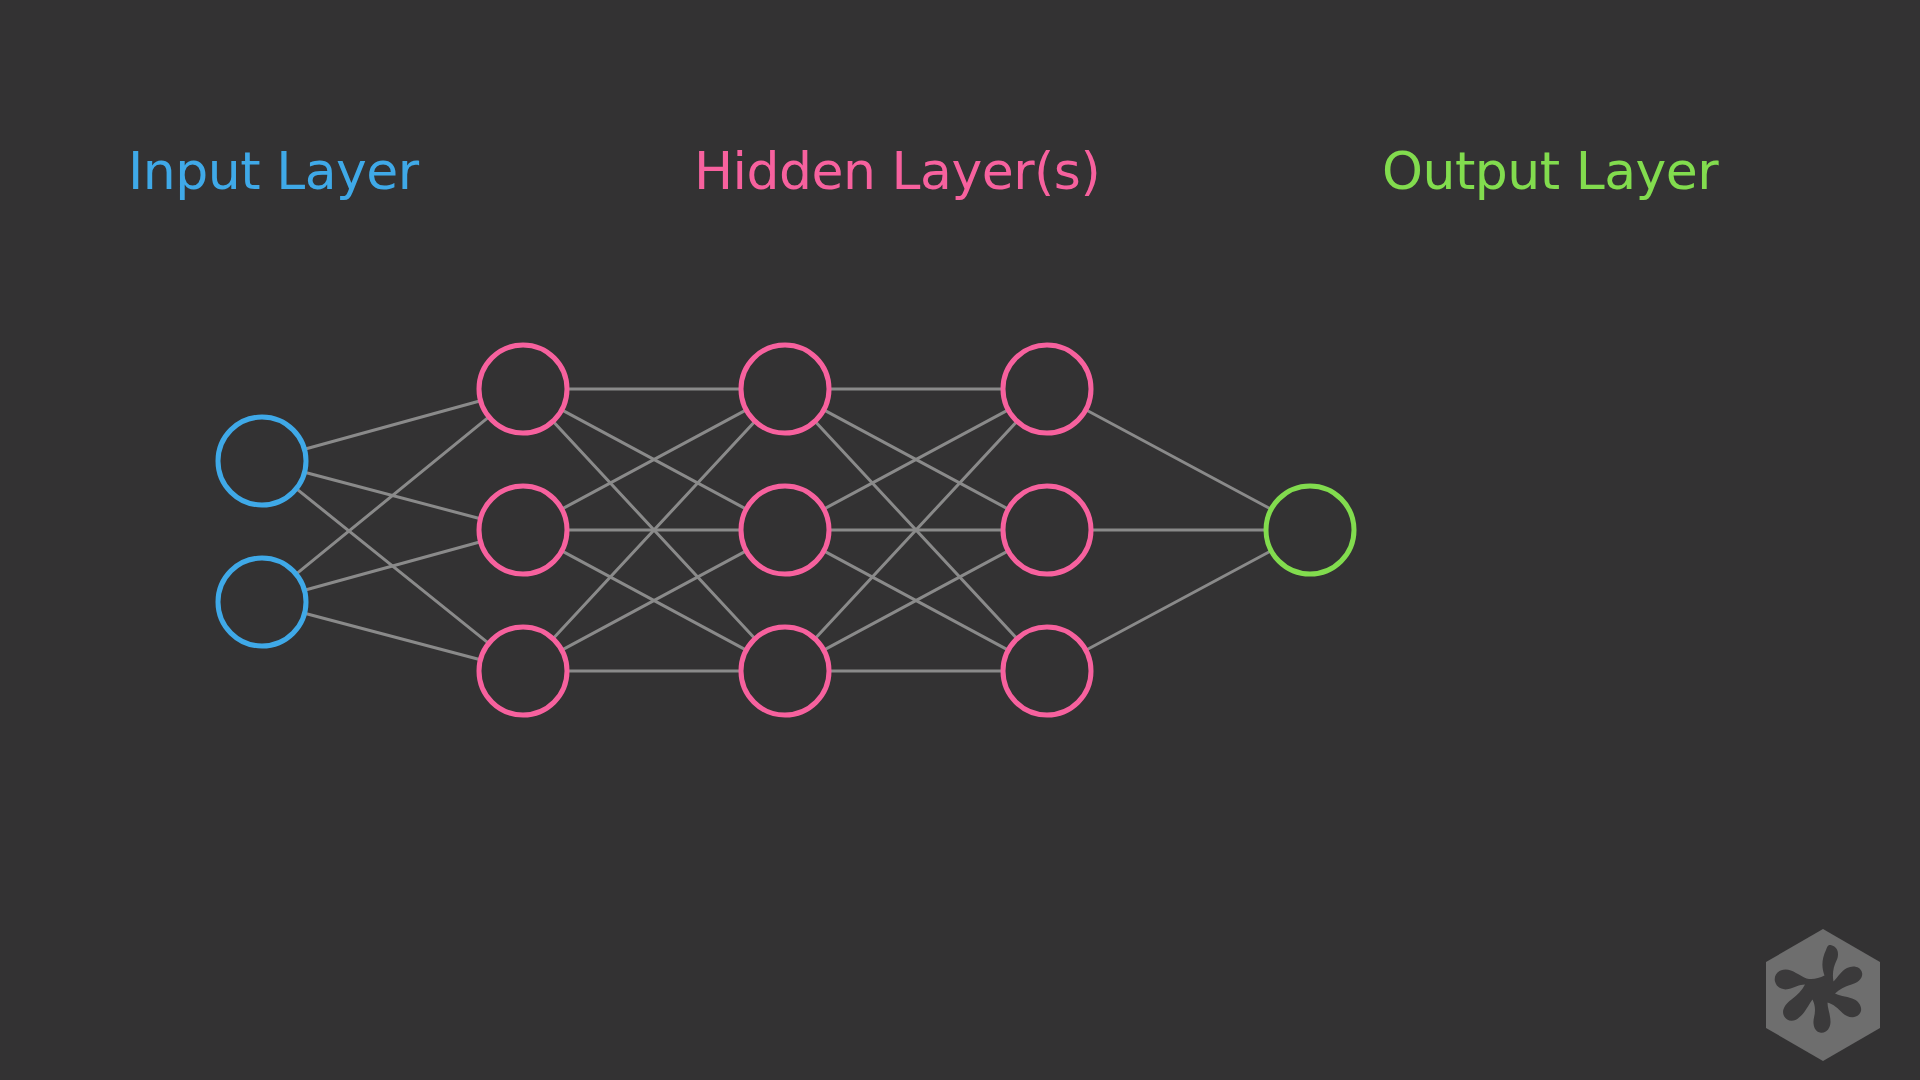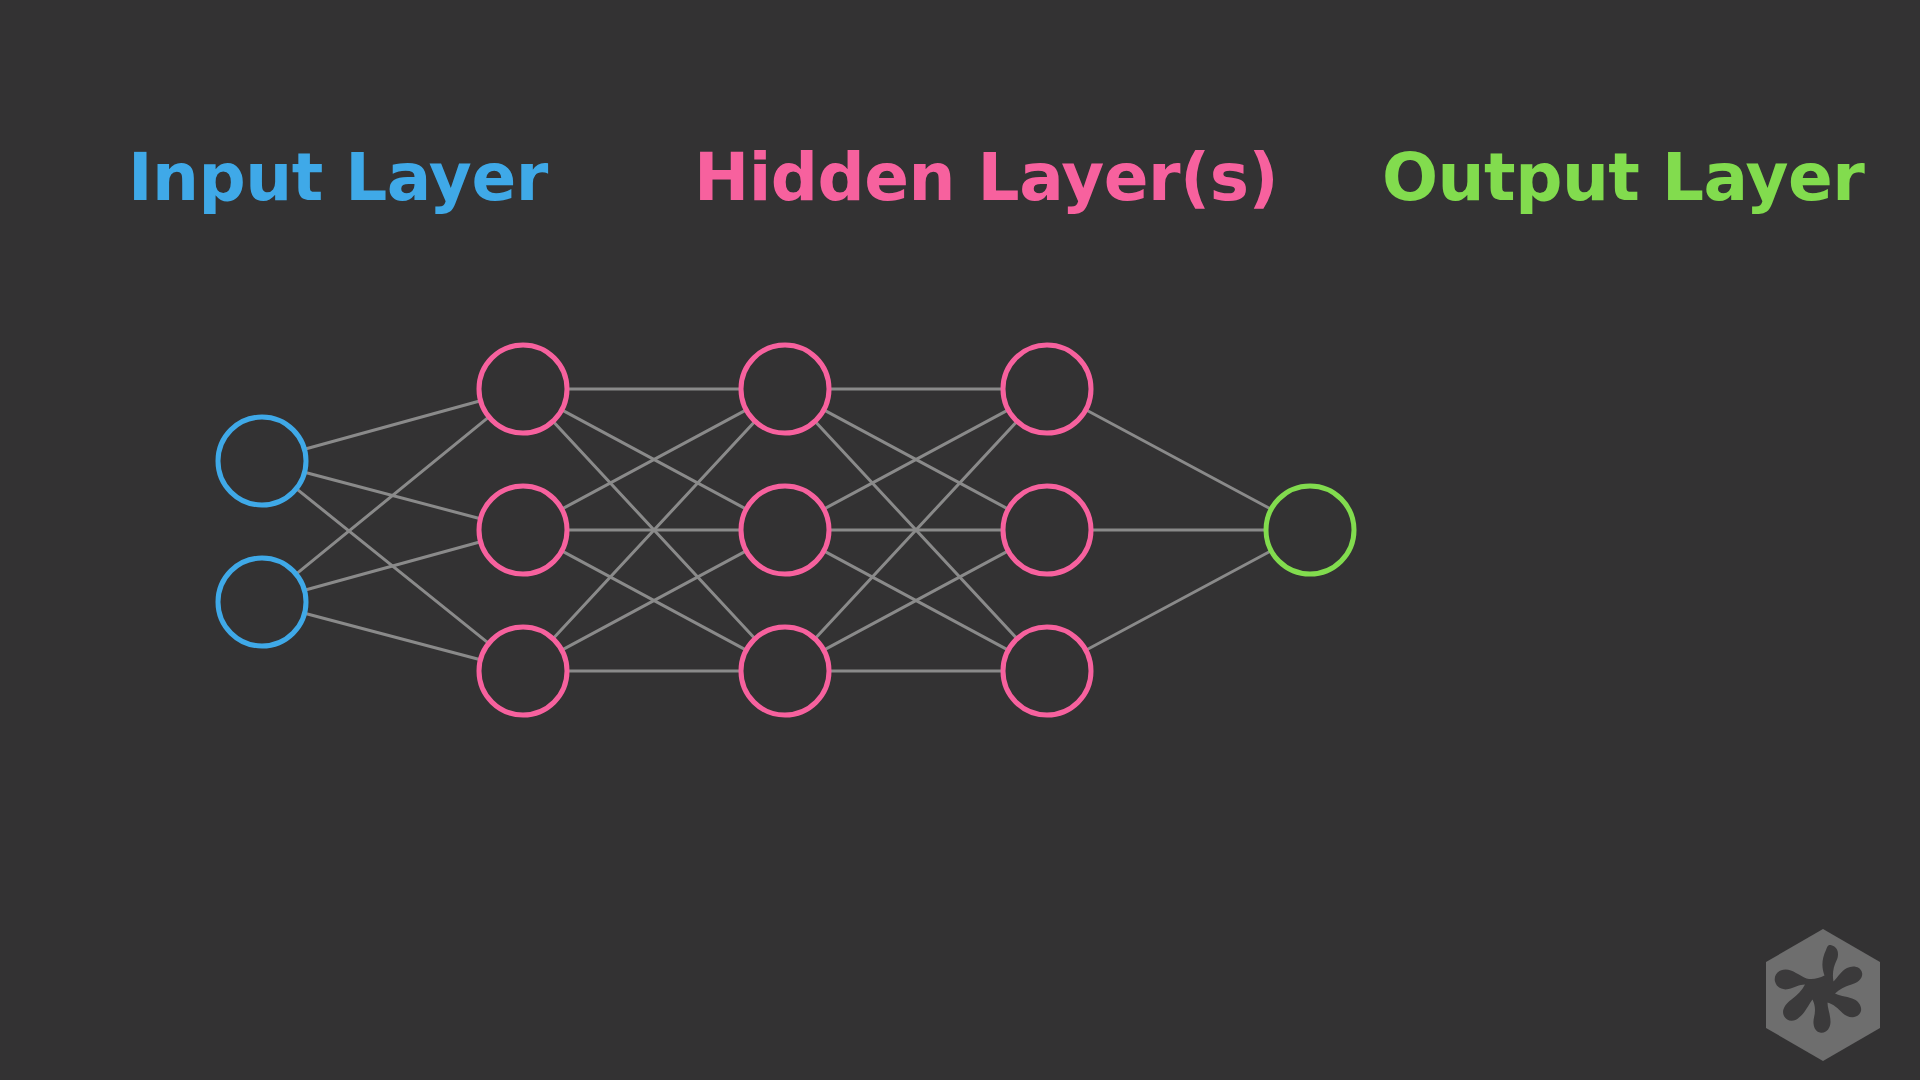--- a/index.html
+++ b/index.html
@@ -15,22 +15,22 @@
   }
   #stage {
     position: relative;
     width: 1920px;
     height: 1080px;
     background: #333233;
   }
   .layer-label {
     position: absolute;
     font-family: "DejaVu Sans", sans-serif;
-    font-weight: bold;
-    font-size: 66px;
+    font-weight: normal;
+    font-size: 52px;
     letter-spacing: -0.5px;
     white-space: nowrap;
     line-height: 1;
   }
   #label-input  { left: 128px;  top: 145px; color: #3fa9e8; }
   #label-hidden { left: 694px;  top: 145px; color: #f7619e; }
   #label-output { left: 1382px; top: 145px; color: #82dc4e; }
 
   #net-svg {
     position: absolute;

